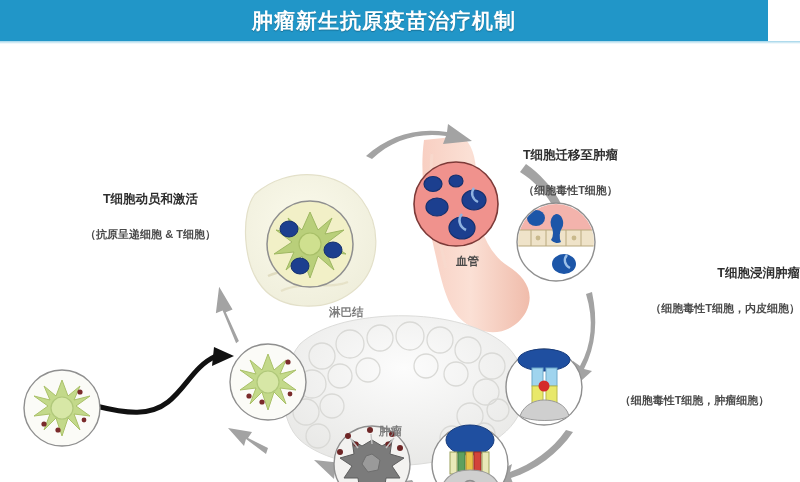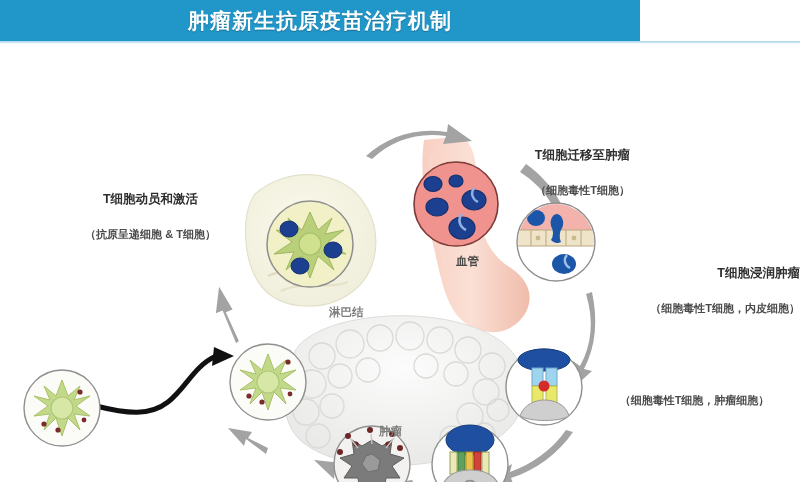--- a/index.html
+++ b/index.html
@@ -7,21 +7,21 @@
     width:800px;height:482px;
     background:#ffffff;
     font-family:"Liberation Sans","DejaVu Sans",sans-serif;
     overflow:hidden;
     position:relative;
   }
   #root{position:relative;width:800px;height:482px;background:#fff;}
 
   
   .banner{
-    position:absolute;left:0;top:0;width:640px;height:41px;
+    position:absolute;left:0;top:0;width:768px;height:41px;
     background:#2196c8;
     display:flex;align-items:center;justify-content:center;
   }
   .banner-title{
     color:#ffffff;font-size:21px;font-weight:bold;letter-spacing:1px;
     text-shadow:0 1px 1px rgba(0,0,0,.25);
   }
   .banner-edge{
     position:absolute;left:0;top:41px;width:800px;height:3px;
     background:linear-gradient(to bottom,#9fd3e8,#ffffff);
@@ -40,21 +40,21 @@
   .lbl .s{font-size:11px;font-weight:bold;color:#4a4a4a;display:block;}
 
   .inline-lbl{
     position:absolute;font-size:11.5px;color:#555;font-weight:bold;
   }
   .inline-lbl.gray{color:#7d7d7d;margin-top:28px;}
   .inline-lbl.dark{color:#4a4a4a;}
 
   
   #lbl-activation{left:48px;top:128px;width:205px;}
-  #lbl-traffick{left:435px;top:84px;width:195px;text-align:right;}
+  #lbl-traffick{left:473px;top:84px;width:195px;}
   #lbl-infiltrate{left:588px;top:202px;width:212px;text-align:right;}
   #lbl-recognize{left:592px;top:330px;width:205px;}
   #lbl-kill{left:498px;top:430px;width:160px;}
   #lbl-release{left:192px;top:425px;width:180px;}
   #lbl-present{left:58px;top:263px;width:195px;}
   #lbl-vaccine{left:8px;top:436px;width:140px;}
 
   #lbl-lymph{left:329px;top:233px;}
   #lbl-vessel{left:456px;top:210px;}
   #lbl-tumor{left:379px;top:352px;}

